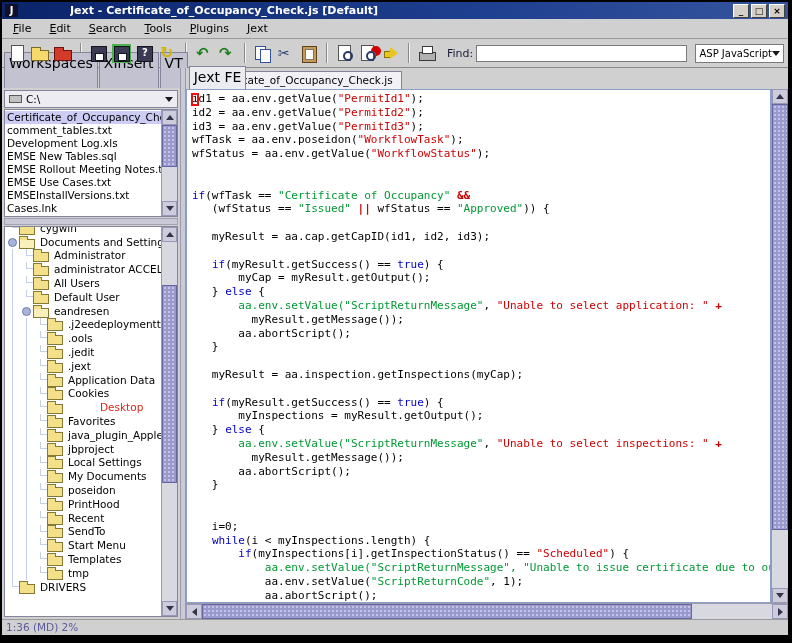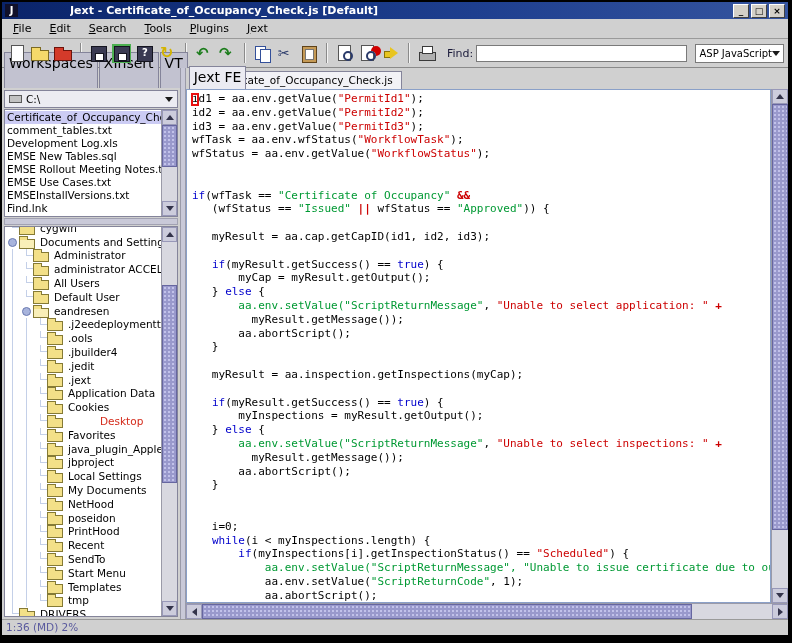--- a/index.html
+++ b/index.html
@@ -206,21 +206,21 @@
 
       <div class="file-list">
         <div class="file-rows">
             <div class="file-row selected">Certificate_of_Occupancy_Check.js</div>
             <div class="file-row">comment_tables.txt</div>
             <div class="file-row">Development Log.xls</div>
             <div class="file-row">EMSE New Tables.sql</div>
             <div class="file-row">EMSE Rollout Meeting Notes.txt</div>
             <div class="file-row">EMSE Use Cases.txt</div>
             <div class="file-row">EMSEInstallVersions.txt</div>
-            <div class="file-row">Find.lnk</div>
+            <div class="file-row">Cases.lnk</div>
           </div>
         <div class="vscroll">
           <div class="sb-btn">
               <span class="tri-up"></span>
             </div>
           <div class="sb-track">
             <div class="sb-thumb" style="top:0;height:55%;"></div>
           </div>
           <div class="sb-btn">
               <span class="tri-down"></span>
@@ -285,27 +285,20 @@
                 <span class="guide"></span>
                 <span class="conn"></span>
                 <span class="folder"></span>
                 <span class="tree-label">.ools</span>
               </div>
               <div class="tree-row">
                 <span class="guide"></span>
                 <span class="guide"></span>
                 <span class="conn"></span>
                 <span class="folder"></span>
-                <span class="tree-label">.jbuilder4</span>
-              </div>
-              <div class="tree-row">
-                <span class="guide"></span>
-                <span class="guide"></span>
-                <span class="conn"></span>
-                <span class="folder"></span>
                 <span class="tree-label">.jedit</span>
               </div>
               <div class="tree-row">
                 <span class="guide"></span>
                 <span class="guide"></span>
                 <span class="conn"></span>
                 <span class="folder"></span>
                 <span class="tree-label">.jext</span>
               </div>
               <div class="tree-row">
@@ -356,27 +349,20 @@
                 <span class="conn"></span>
                 <span class="folder"></span>
                 <span class="tree-label">Local Settings</span>
               </div>
               <div class="tree-row">
                 <span class="guide"></span>
                 <span class="guide"></span>
                 <span class="conn"></span>
                 <span class="folder"></span>
                 <span class="tree-label">My Documents</span>
-              </div>
-              <div class="tree-row">
-                <span class="guide"></span>
-                <span class="guide"></span>
-                <span class="conn"></span>
-                <span class="folder"></span>
-                <span class="tree-label">NetHood</span>
               </div>
               <div class="tree-row">
                 <span class="guide"></span>
                 <span class="guide"></span>
                 <span class="conn"></span>
                 <span class="folder"></span>
                 <span class="tree-label">poseidon</span>
               </div>
               <div class="tree-row">
                 <span class="guide"></span>
@@ -450,21 +436,21 @@
           <span>Certificate_of_Occupancy_Check.js</span>
         </span>
       </div>
       <div class="ed-body">
         <div class="code-area">
           <div class="caret"></div>
           <div id="code-lines">
               <div class="code-line"><span>id1 = aa.env.getValue(</span><span class="tok-s1">"PermitId1"</span><span>);</span></div>
               <div class="code-line"><span>id2 = aa.env.getValue(</span><span class="tok-s1">"PermitId2"</span><span>);</span></div>
               <div class="code-line"><span>id3 = aa.env.getValue(</span><span class="tok-s1">"PermitId3"</span><span>);</span></div>
-              <div class="code-line"><span>wfTask = aa.env.wfStatus(</span><span class="tok-s1">"WorkflowTask"</span><span>);</span></div>
+              <div class="code-line"><span>wfTask = aa.env.poseidon(</span><span class="tok-s1">"WorkflowTask"</span><span>);</span></div>
               <div class="code-line"><span>wfStatus = aa.env.getValue(</span><span class="tok-s1">"WorkflowStatus"</span><span>);</span></div>
               <div class="code-line">&nbsp;</div>
               <div class="code-line">&nbsp;</div>
               <div class="code-line"><span class="tok-k">if</span><span>(wfTask == </span><span class="tok-s2">"Certificate of Occupancy"</span><span> </span><span class="tok-op">&amp;&amp;</span></div>
               <div class="code-line"><span>   (wfStatus == </span><span class="tok-s2">"Issued"</span><span> </span><span class="tok-op">||</span><span> wfStatus == </span><span class="tok-s2">"Approved"</span><span>)) {</span></div>
               <div class="code-line">&nbsp;</div>
               <div class="code-line"><span>   myResult = aa.cap.getCapID(id1, id2, id3);</span></div>
               <div class="code-line">&nbsp;</div>
               <div class="code-line"><span>   </span><span class="tok-k">if</span><span>(myResult.getSuccess() == </span><span class="tok-k">true</span><span>) {</span></div>
               <div class="code-line"><span>       myCap = myResult.getOutput();</span></div>

